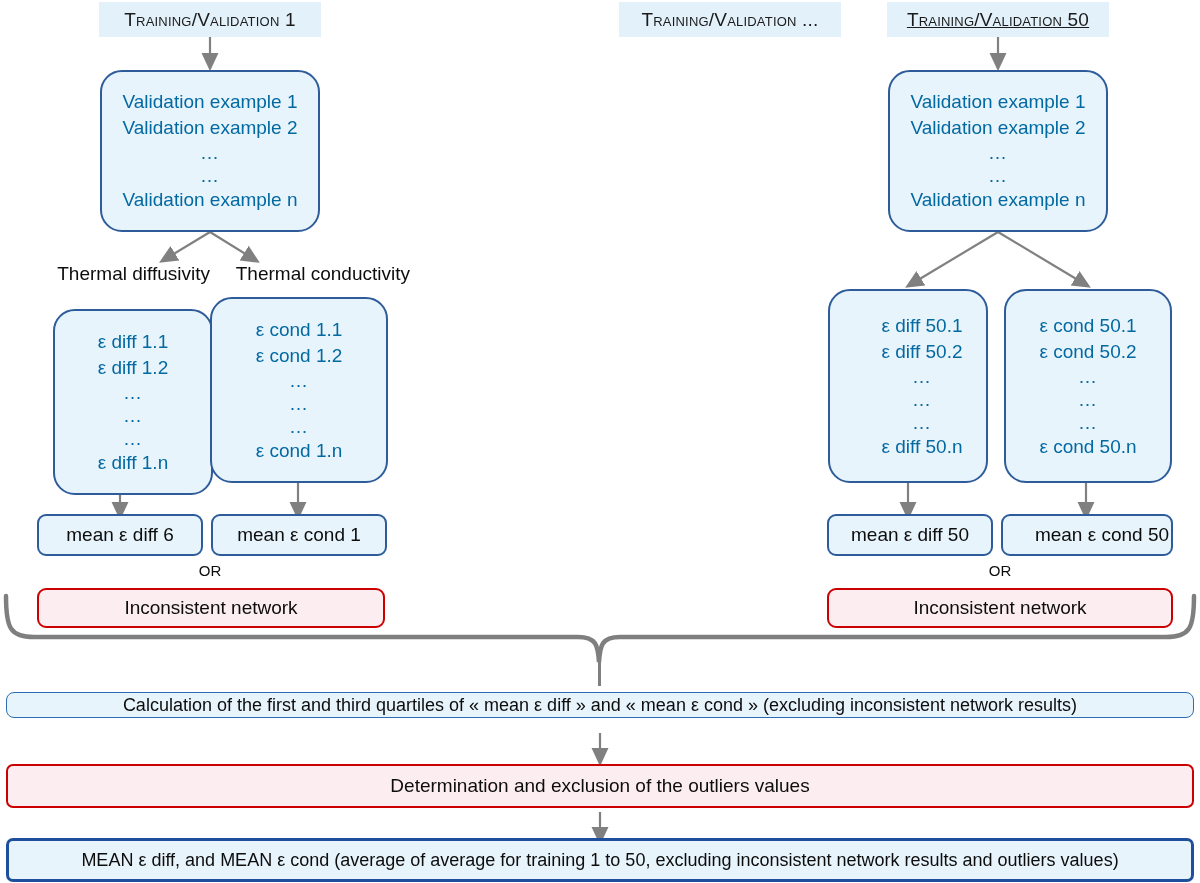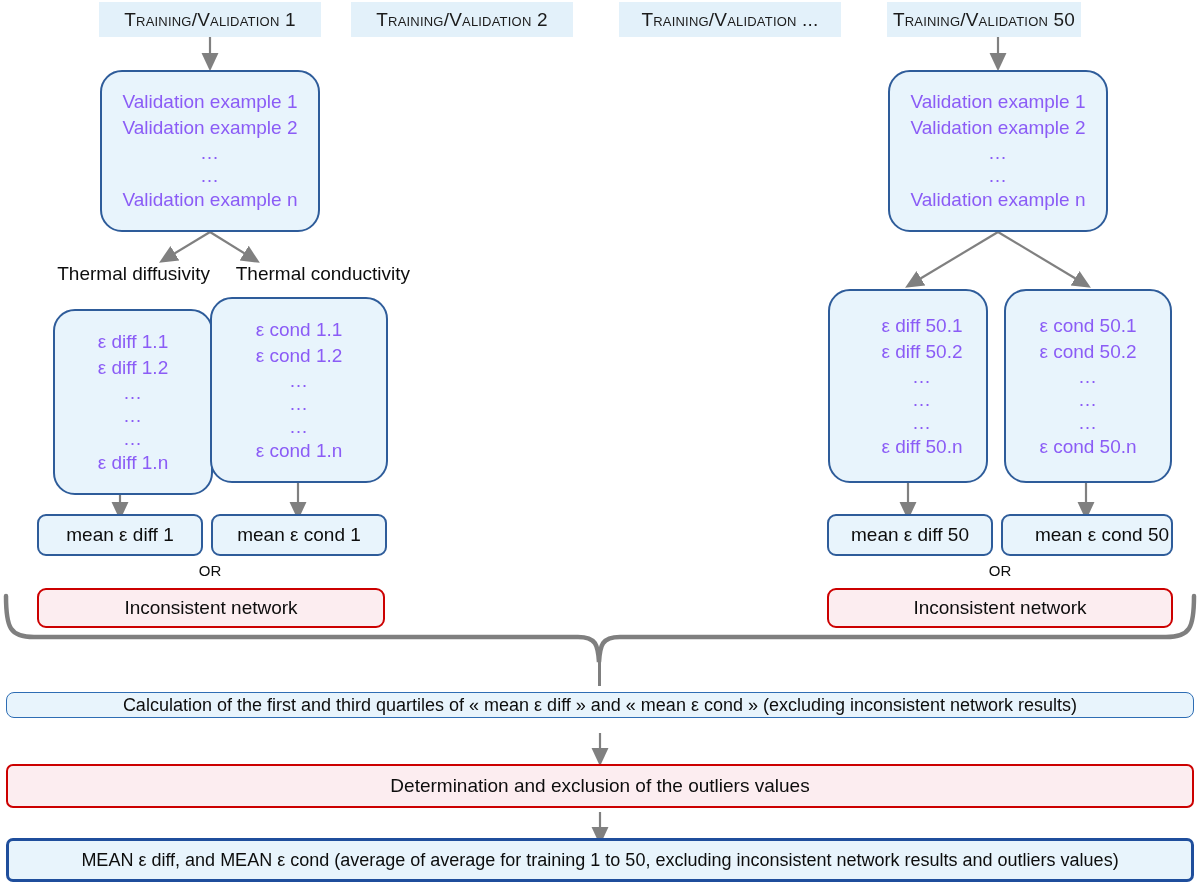--- a/index.html
+++ b/index.html
@@ -40,21 +40,21 @@
     border-radius: 22px;
     display: flex;
     flex-direction: column;
     align-items: center;
     justify-content: center;
   }
   .bluebox .line {
     font-size: 19px;
     line-height: 26px;
     white-space: nowrap;
-    color: #8b5cf6;
+    color: #0369a1;
   }
   .bluebox .line.dots {
     letter-spacing: 1px;
     font-size: 19px;
     line-height: 23px;
   }
 
   
   .meanbox {
     background: #E8F4FC;
@@ -151,23 +151,22 @@
              C 600,645 602,637 620,637
              L 1166,637
              C 1190,637 1194,628 1194,596" fill="none" stroke="#7F7F7F" stroke-width="4.5" stroke-linecap="round"></path>
     <line x1="599.5" y1="658" x2="599.5" y2="686" stroke="#7F7F7F" stroke-width="3"></line>
 
     <line x1="600" y1="733" x2="600" y2="757" stroke="#808080" stroke-width="2.2" marker-end="url(#ah)"></line>
     <line x1="600" y1="812" x2="600" y2="836" stroke="#808080" stroke-width="2.2" marker-end="url(#ah)"></line>
   </svg>
 
   <div class="abs hdr" style="left:99px; top:2px; width:222px;">Training/Validation 1</div>
-  <div class="abs hdr" style="left:351px; top:2px; width:222px;">Training/Validation 2</div>
   <div class="abs hdr" style="left:619px; top:2px; width:222px;">Training/Validation ...</div>
-  <div class="abs hdr" style="left:887px; top:2px; width:194px;">Training/Validation 50</div>
+  <div class="abs hdr" style="left:887px; top:2px; width:222px;text-decoration:underline;">Training/Validation 50</div>
 
   <div class="abs bluebox" style="left:100px; top:70px; width:220px; height:162px;">
     <div class="line">Validation  example 1</div>
     <div class="line">Validation  example 2</div>
     <div class="line dots">…</div>
     <div class="line dots">…</div>
     <div class="line">Validation  example n</div>
   </div>
 
   <div class="abs bluebox" style="left:888px; top:70px; width:220px; height:162px;">
@@ -210,21 +209,21 @@
 
   <div class="abs bluebox" style="left:1004px; top:289px; width:168px; height:194px;">
     <div class="line">ε cond 50.1</div>
     <div class="line">ε cond 50.2</div>
     <div class="line dots">…</div>
     <div class="line dots">…</div>
     <div class="line dots">…</div>
     <div class="line">ε cond 50.n</div>
   </div>
 
-  <div class="abs meanbox" style="left:37px; top:514px; width:166px; height:42px;">mean ε diff 1</div>
+  <div class="abs meanbox" style="left:37px; top:514px; width:166px; height:42px;">mean ε diff 6</div>
   <div class="abs meanbox" style="left:211px; top:514px; width:176px; height:42px;">mean ε cond 1</div>
   <div class="abs meanbox" style="left:827px; top:514px; width:166px; height:42px;">mean ε diff 50</div>
   <div class="abs meanbox" style="left:1001px; top:514px; width:172px; height:42px;padding-left:30px;">mean ε cond 50</div>
 
   <div class="abs orlabel" style="left:160px; top:562px; width:100px;">OR</div>
   <div class="abs orlabel" style="left:950px; top:562px; width:100px;">OR</div>
 
   <div class="abs redbox" style="left:37px; top:588px; width:348px; height:40px;">Inconsistent network</div>
   <div class="abs redbox" style="left:827px; top:588px; width:346px; height:40px;">Inconsistent network</div>
 

